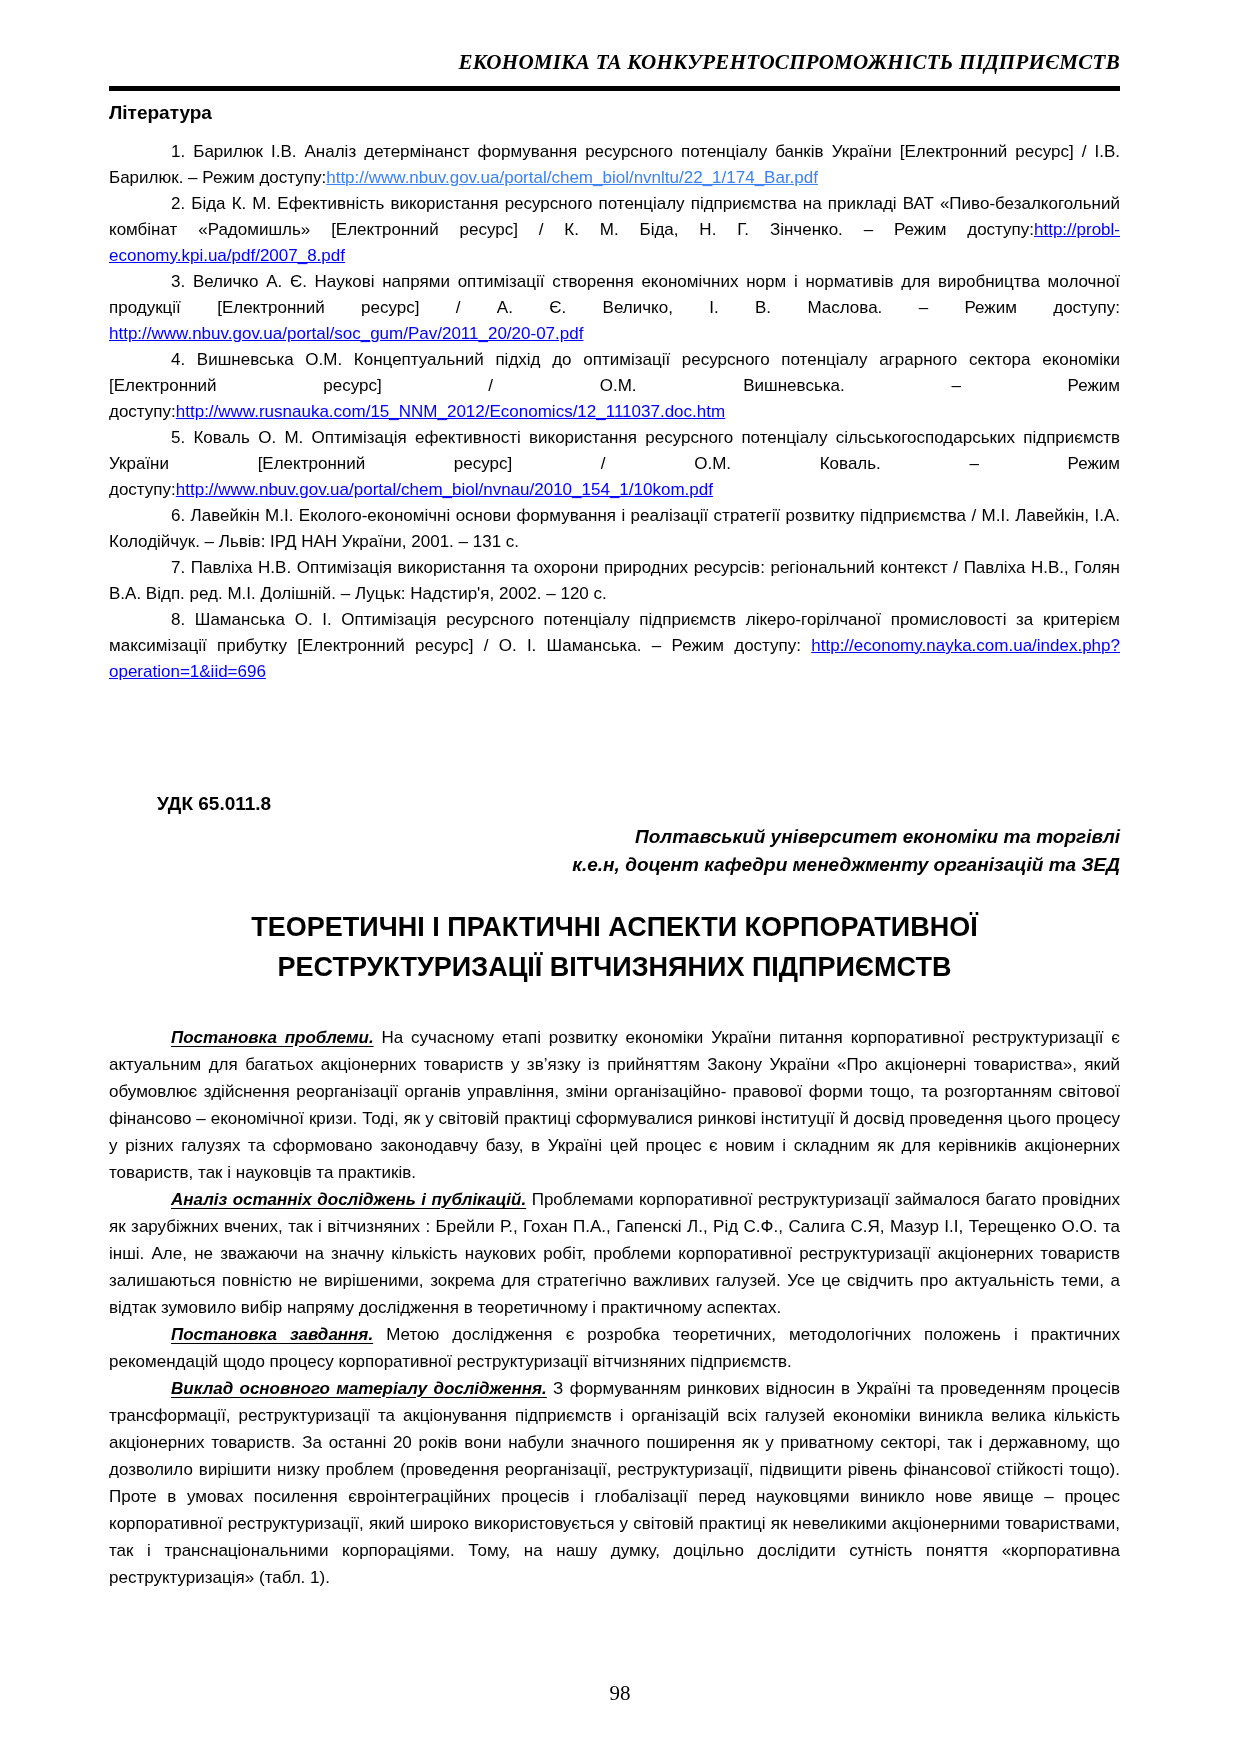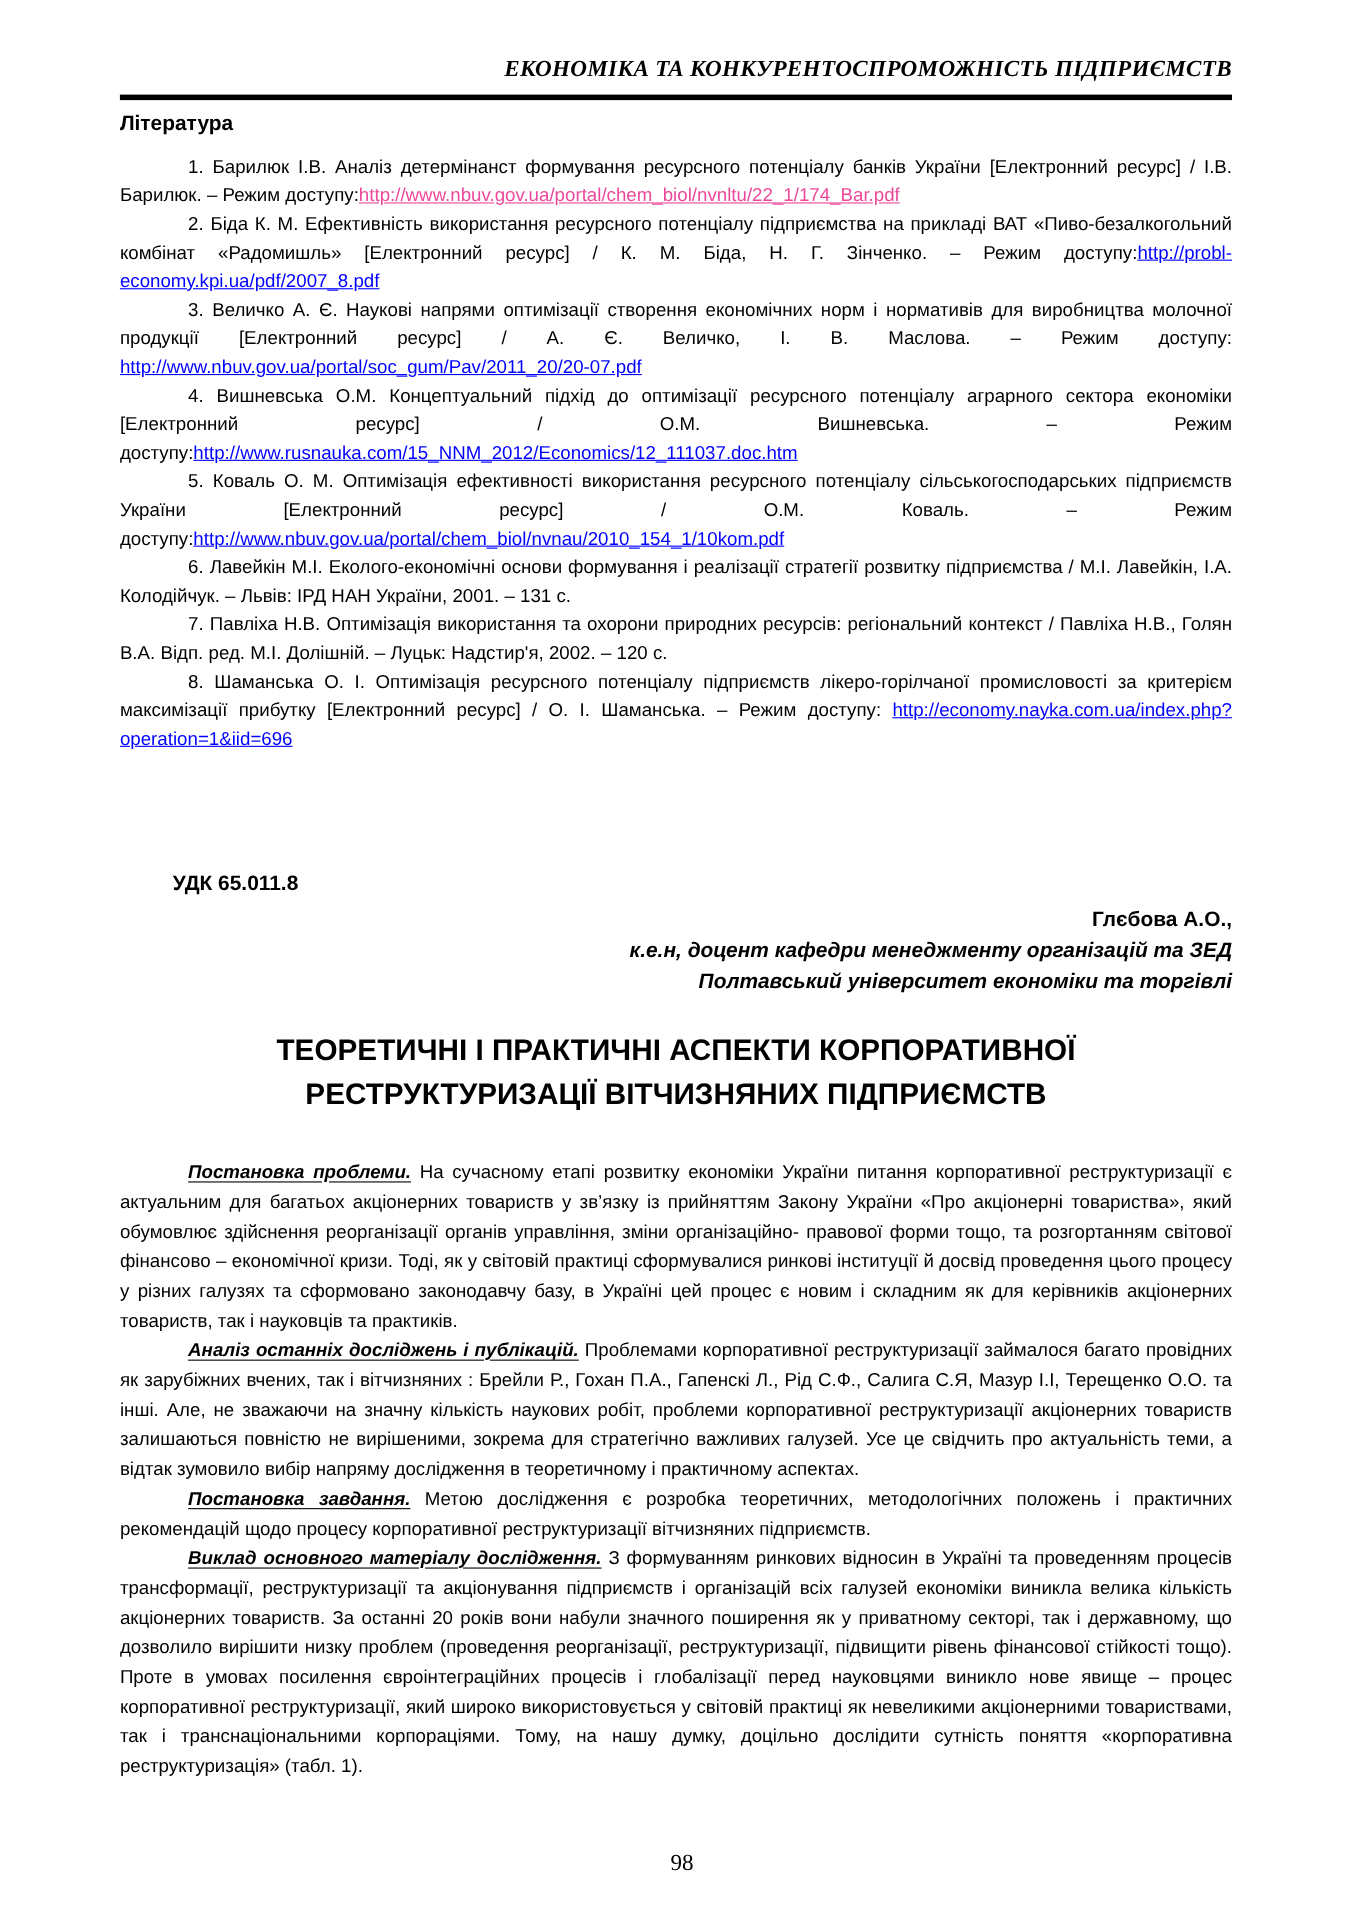--- a/index.html
+++ b/index.html
@@ -96,36 +96,35 @@
 
 <div class="page">
 
   <div class="journal-header">ЕКОНОМІКА ТА КОНКУРЕНТОСПРОМОЖНІСТЬ ПІДПРИЄМСТВ</div>
 
   <hr class="header-rule">
 
   <div class="lit-heading">Література</div>
 
   <div class="refs">
-      <p class="ref"><span>1. Барилюк І.В. Аналіз детермінанст формування ресурсного потенціалу банків України [Електронний ресурс] / І.В. Барилюк. – Режим доступу:</span><a class="ref-link" href="#" style="color: #ec4899;">http://www.nbuv.gov.ua/portal/chem_biol/nvnltu/22_1/174_Bar.pdf</a></p>
+      <p class="ref"><span>1. Барилюк І.В. Аналіз детермінанст формування ресурсного потенціалу банків України [Електронний ресурс] / І.В. Барилюк. – Режим доступу:</span><a class="ref-link" href="#" style="color: #3b82f6;">http://www.nbuv.gov.ua/portal/chem_biol/nvnltu/22_1/174_Bar.pdf</a></p>
       <p class="ref"><span>2. Біда К. М. Ефективність використання ресурсного потенціалу підприємства на прикладі ВАТ «Пиво-безалкогольний комбінат «Радомишль» [Електронний ресурс] / К. М. Біда, Н. Г. Зінченко. – Режим доступу:</span><a class="ref-link" href="#" style="color: rgb(0, 0, 255);">http://probl-economy.kpi.ua/pdf/2007_8.pdf</a></p>
       <p class="ref"><span>3. Величко А. Є. Наукові напрями оптимізації створення економічних норм і нормативів для виробництва молочної продукції [Електронний ресурс] / А. Є. Величко, І. В. Маслова. – Режим доступу: </span><a class="ref-link" href="#" style="color: rgb(0, 0, 255);">http://www.nbuv.gov.ua/portal/soc_gum/Pav/2011_20/20-07.pdf</a></p>
       <p class="ref"><span>4. Вишневська О.М. Концептуальний підхід до оптимізації ресурсного потенціалу аграрного сектора економіки [Електронний ресурс] / О.М. Вишневська. – Режим доступу:</span><a class="ref-link" href="#" style="color: rgb(0, 0, 255);">http://www.rusnauka.com/15_NNM_2012/Economics/12_111037.doc.htm</a></p>
       <p class="ref"><span>5. Коваль О. М. Оптимізація ефективності використання ресурсного потенціалу сільськогосподарських підприємств України [Електронний ресурс] / О.М. Коваль. – Режим доступу:</span><a class="ref-link" href="#" style="color: rgb(0, 0, 255);">http://www.nbuv.gov.ua/portal/chem_biol/nvnau/2010_154_1/10kom.pdf</a></p>
       <p class="ref"><span>6. Лавейкін М.І. Еколого-економічні основи формування і реалізації стратегії розвитку підприємства / М.І. Лавейкін, І.А. Колодійчук. – Львів: ІРД НАН України, 2001. – 131 с.</span></p>
       <p class="ref"><span>7. Павліха Н.В. Оптимізація використання та охорони природних ресурсів: регіональний контекст /  Павліха Н.В., Голян В.А. Відп. ред. М.І. Долішній. – Луцьк: Надстир'я, 2002. – 120 с.</span></p>
       <p class="ref"><span>8. Шаманська О. І. Оптимізація ресурсного потенціалу підприємств лікеро-горілчаної промисловості за критерієм максимізації прибутку [Електронний ресурс] / О. І. Шаманська. – Режим доступу: </span><a class="ref-link" href="#" style="color: rgb(0, 0, 255);">http://economy.nayka.com.ua/index.php?operation=1&amp;iid=696</a></p>
     </div>
 
   <div class="udc">УДК 65.011.8</div>
 
   <div class="authors">
-      <div class="author-line">Глєбова А.О.,</div>
+      <div class="author-line-italic">Полтавський університет економіки та торгівлі</div>
       <div class="author-line-italic">к.е.н, доцент кафедри менеджменту організацій та ЗЕД</div>
-      <div class="author-line-italic">Полтавський університет економіки та торгівлі</div>
     </div>
 
   <div class="article-title">ТЕОРЕТИЧНІ І ПРАКТИЧНІ АСПЕКТИ КОРПОРАТИВНОЇ РЕСТРУКТУРИЗАЦІЇ ВІТЧИЗНЯНИХ ПІДПРИЄМСТВ</div>
 
   <div class="body-text">
       <p class="body-par"><span class="lead">Постановка проблеми.</span> На сучасному етапі розвитку економіки України питання корпоративної реструктуризації є актуальним для багатьох акціонерних товариств у зв’язку із прийняттям Закону України «Про акціонерні товариства», який обумовлює здійснення реорганізації органів управління, зміни організаційно- правової форми тощо, та розгортанням світової фінансово – економічної кризи. Тоді, як у світовій практиці сформувалися ринкові інституції й досвід проведення цього процесу у різних галузях та сформовано законодавчу базу, в Україні цей процес є новим і складним як для керівників акціонерних товариств, так і науковців та практиків.</p>
       <p class="body-par"><span class="lead">Аналіз останніх досліджень і публікацій.</span> Проблемами корпоративної реструктуризації займалося багато провідних як зарубіжних вчених, так і вітчизняних : Брейли Р., Гохан П.А., Гапенскі Л., Рід С.Ф., Салига С.Я, Мазур І.І, Терещенко О.О. та інші. Але, не зважаючи на значну кількість наукових робіт, проблеми корпоративної реструктуризації акціонерних товариств залишаються повністю не вирішеними, зокрема для стратегічно важливих галузей. Усе це свідчить про актуальність теми, а відтак зумовило вибір напряму дослідження в теоретичному і практичному аспектах.</p>
       <p class="body-par"><span class="lead">Постановка завдання.</span> Метою дослідження є розробка теоретичних, методологічних положень і практичних рекомендацій щодо процесу корпоративної реструктуризації  вітчизняних підприємств.</p>
       <p class="body-par"><span class="lead">Виклад основного матеріалу дослідження.</span> З формуванням ринкових відносин в Україні та проведенням процесів трансформації, реструктуризації та акціонування підприємств і організацій всіх галузей економіки виникла велика кількість акціонерних товариств. За останні 20 років вони набули значного поширення як у приватному секторі, так і державному, що дозволило вирішити низку проблем (проведення реорганізації, реструктуризації, підвищити рівень фінансової стійкості тощо). Проте в умовах посилення євроінтеграційних процесів і глобалізації перед науковцями виникло нове явище – процес корпоративної реструктуризації, який широко використовується у світовій практиці як невеликими акціонерними товариствами, так і транснаціональними корпораціями. Тому, на нашу думку, доцільно дослідити сутність поняття «корпоративна реструктуризація» (табл. 1).</p>
     </div>

